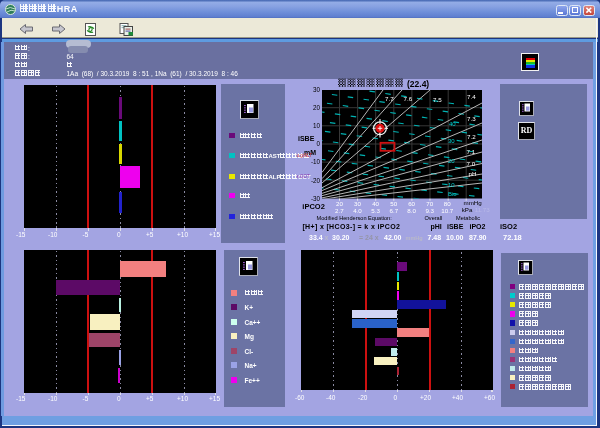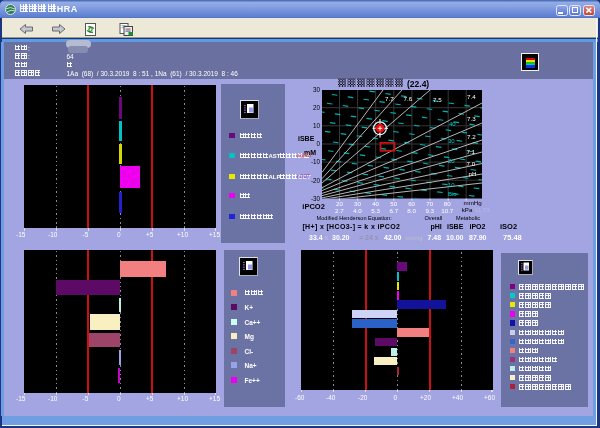--- a/index.html
+++ b/index.html
@@ -415,21 +415,36 @@
         <text x="36" y="164">30.20</text>
    <text x="63" y="164" fill="#9595a8">= 24 x</text>
         <text x="88" y="164">42.00</text>
         <text x="109.5" y="163.6" font-size="5.5" fill="#b9b9c9">mmHg</text>
    <text x="131.5" y="164">7.48</text>
         <text x="150" y="164">10.00</text>
         <text x="173" y="164">87.90</text>
   </g>
  </svg>
 
+ <div class="abs panel" id="pan2" style="left:500px;top:84px;width:87px;height:135px">
+  <div class="abs docbtn" style="left:19px;top:16.5px;width:15px;height:15px">
+        <svg width="12" height="12" style="display:block">
+          <rect x="4.5" y="1.5" width="5.5" height="8" fill="#fff"></rect>
+          <rect x="6" y="4.5" width="3.5" height="4.2" fill="#9a9ae0"></rect>
+          <rect x="2" y="2.2" width="1.6" height="1" fill="#9a5acc"></rect>
+          <rect x="2" y="4.4" width="1.6" height="1" fill="#9a5acc"></rect>
+          <rect x="2" y="6.6" width="1.6" height="1" fill="#9a5acc"></rect>
+          <rect x="2" y="8.8" width="1.6" height="1" fill="#9a5acc"></rect>
+        </svg>
+      </div>
+  <div class="abs docbtn" style="left:18px;top:38px;width:17px;height:18px;color:#fff;font-size:8px;font-weight:bold;text-align:center;font-family:'Liberation Serif',serif">
+        <div style="margin-top:2.5px">RD</div>
+      </div>
+ </div>
  <div class="abs" style="left:500px;top:221.5px;color:#000;font-weight:bold;font-size:7.5px">iSO2</div>
- <div class="abs" style="left:503px;top:232.5px;color:#fff;font-weight:bold;font-size:7.5px">75.48</div>
+ <div class="abs" style="left:503px;top:232.5px;color:#fff;font-weight:bold;font-size:7.5px">72.18</div>
 
  <div class="abs" id="bstrip"></div>
  <div class="abs" id="wline"></div>
  <div class="abs" id="rstrip"></div>
  <div class="abs" id="rwline"></div>
  <div class="abs" id="lstrip"></div>
 </div>
 
 </body></html>

